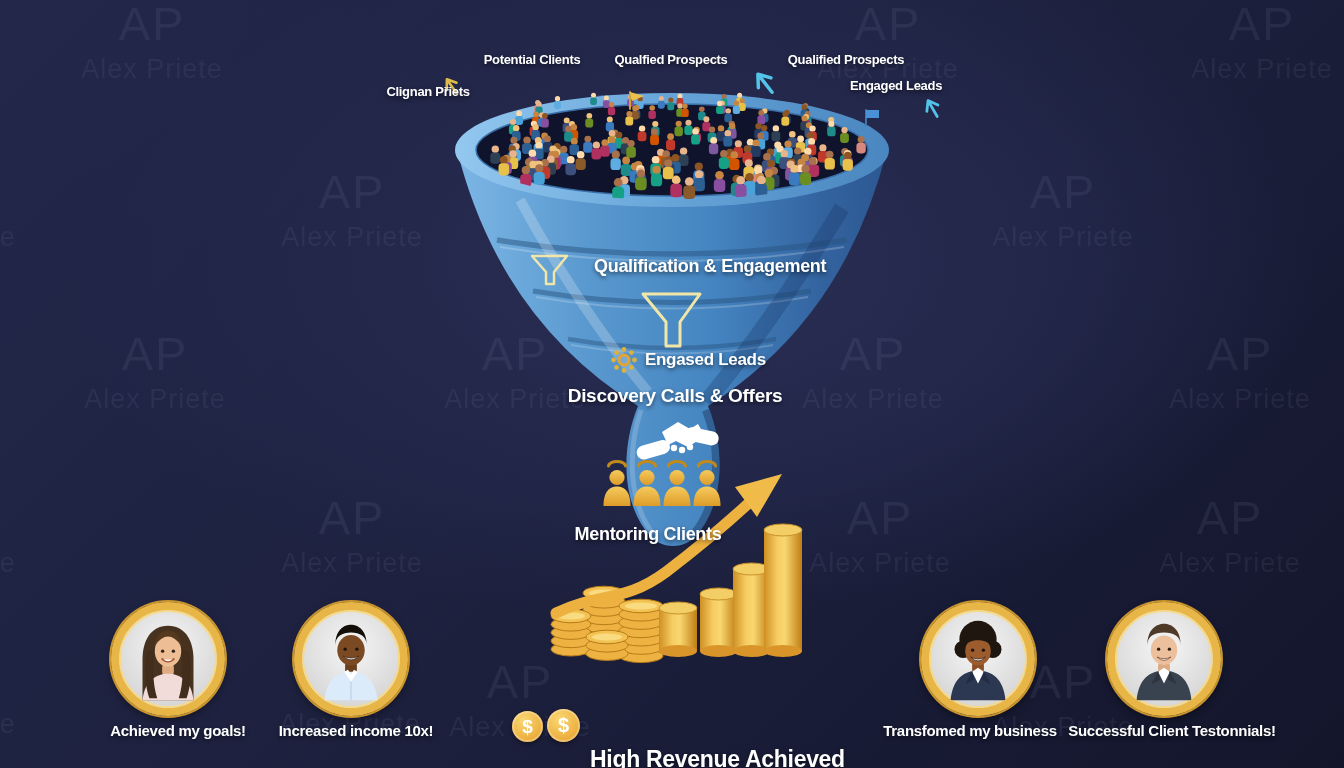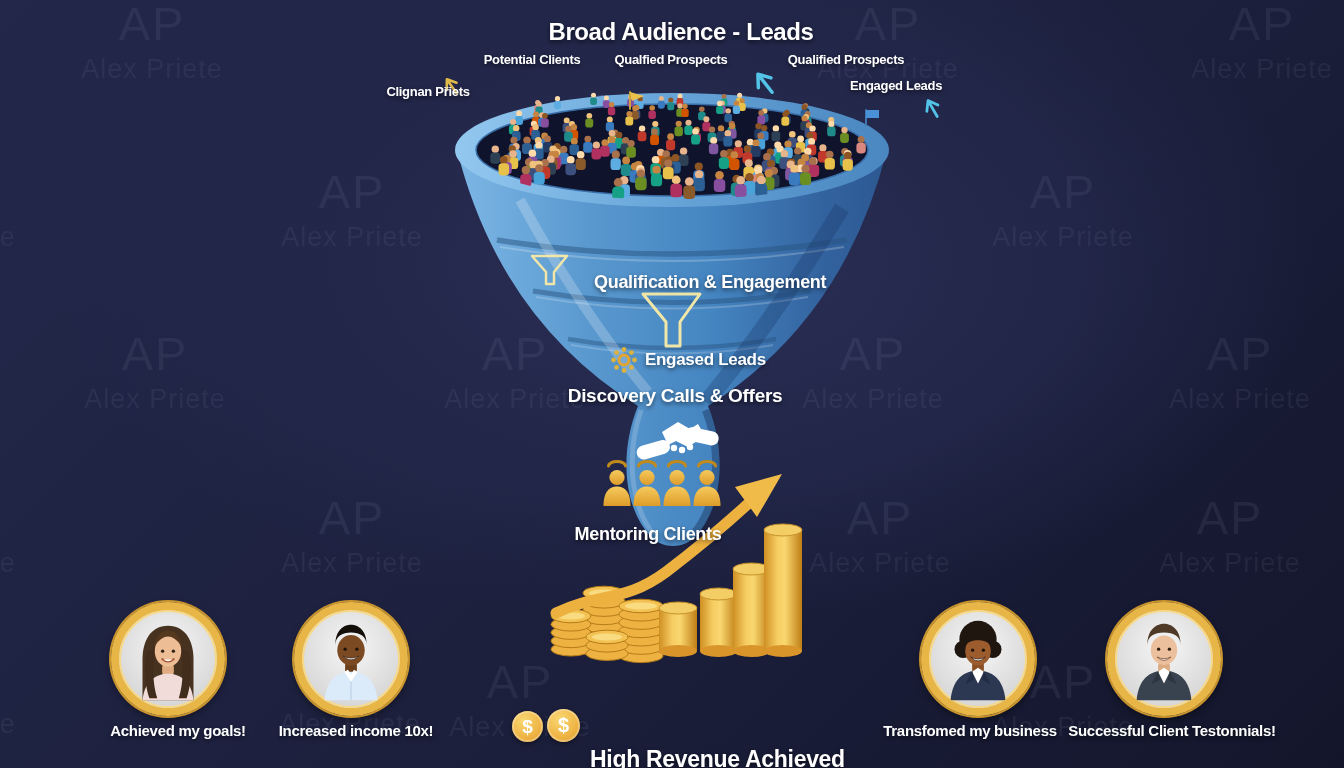--- a/index.html
+++ b/index.html
@@ -1025,29 +1025,28 @@
         <ellipse cx="783" cy="530" rx="19" ry="6" fill="#f3cd66" stroke="#c8922a"></ellipse>
       </g>
     </g>
 
     <g>
       <path d="M 556,613 C 600,592 624,603 666,572 C 704,543 724,526 750,502" fill="none" stroke="#edb13f" stroke-width="11" stroke-linecap="round"></path>
       <polygon points="782,474 757,517 735,487" fill="#f0bb49"></polygon>
     </g>
   </svg>
 
-  <div class="t title tc" style="left:681px;top:18px;">Broad Audience - Leads</div>
 
   <div class="t lbl tc" style="left:532px;top:52px;">Potential Clients</div>
   <div class="t lbl tc" style="left:671px;top:52px;">Qualfied Prospects</div>
   <div class="t lbl tc" style="left:846px;top:52px;">Qualified Prospects</div>
   <div class="t lbl tc" style="left:896px;top:78px;">Engaged Leads</div>
   <div class="t lbl tc" style="left:428px;top:84px;">Clignan Přiets</div>
 
-  <div class="t stage-lbl" style="left:572px;top:272px;padding-left:22px;">Qualification &amp; Engagement</div>
+  <div class="t stage-lbl" style="left:572px;top:256px;padding-left:22px;">Qualification &amp; Engagement</div>
   <div class="t stage-lbl" style="left:645px;top:350px;font-size:17px;text-align:center;">Engased Leads</div>
   <div class="t stage-lbl tc" style="left:675px;top:385px;font-size:19px;">Discovery Calls &amp; Offers</div>
   <div class="t stage-lbl tc" style="left:648px;top:524px;">Mentoring Clients</div>
 
 
   <div class="coin" style="left:512px;top:711px;width:31px;height:31px;font-size:19px;">
     <span>$</span>
   </div>
   <div class="coin" style="left:547px;top:709px;width:33px;height:33px;font-size:20px;">
     <span>$</span>

